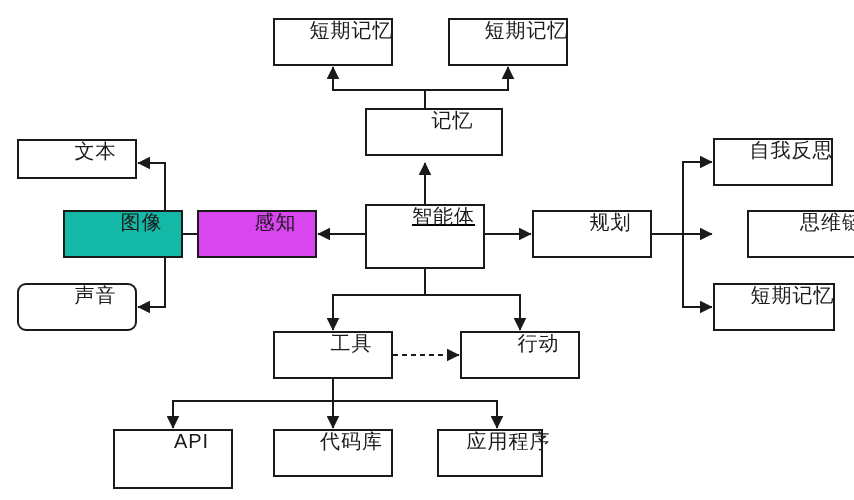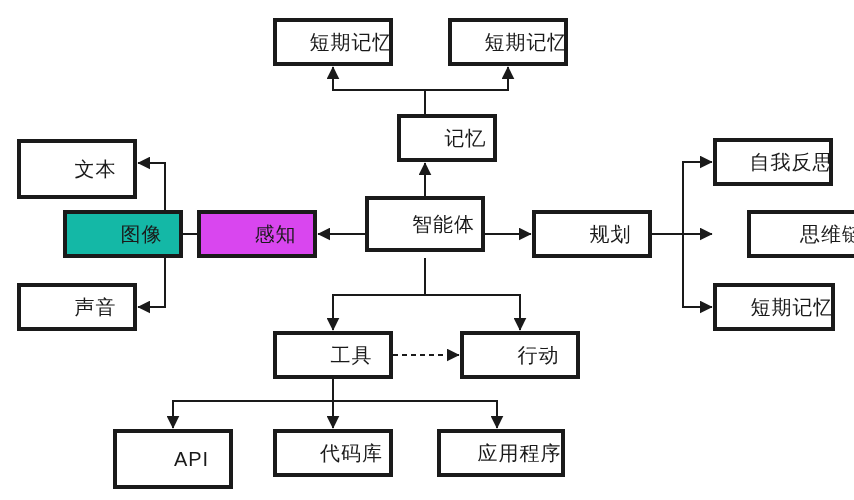--- a/index.html
+++ b/index.html
@@ -18,24 +18,23 @@
   #edge-layer {
     position: absolute;
     left: 0;
     top: 0;
     width: 854px;
     height: 500px;
   }
   .node {
     position: absolute;
     box-sizing: border-box;
-    border: 4px solid #4d7c0f;
+    border: 2px solid #4d7c0f;
     background: #ffffff;
     display: flex;
-    align-items: center;
     justify-content: center;
     padding-left: 37px;
   }
   .node-label {
     font-size: 20px;
     color: #1a1a1a;
     letter-spacing: 1px;
     white-space: nowrap;
     line-height: 1;
   }
@@ -70,36 +69,36 @@
         <polyline points="333,401 497,401 497,428" fill="none" stroke="#1a1a1a" stroke-width="2" marker-end="url(#arrowhead)"></polyline>
       </g>
   </svg>
   <div id="node-layer">
       <div class="node" style="left: 273px; top: 18px; width: 120px; height: 48px; border-color: rgb(26, 26, 26); background: rgb(255, 255, 255);">
         <span class="node-label" style="color: rgb(26, 26, 26);">短期记忆</span>
       </div>
       <div class="node" style="left: 448px; top: 18px; width: 120px; height: 48px; border-color: rgb(26, 26, 26); background: rgb(255, 255, 255);">
         <span class="node-label" style="color: rgb(26, 26, 26);">短期记忆</span>
       </div>
-      <div class="node" style="left: 365px; top: 114px; width: 100px; height: 48px; border-color: rgb(26, 26, 26); background: rgb(255, 255, 255); margin-left: 32px;">
+      <div class="node" style="left: 365px; top: 108px; width: 138px; height: 48px; border-color: rgb(26, 26, 26); background: rgb(255, 255, 255);">
         <span class="node-label" style="color: rgb(26, 26, 26);">记忆</span>
       </div>
-      <div class="node" style="left: 17px; top: 139px; width: 120px; height: 60px; border-color: rgb(26, 26, 26); background: rgb(255, 255, 255);">
+      <div class="node" style="left: 17px; top: 139px; width: 120px; height: 40px; border-color: rgb(26, 26, 26); background: rgb(255, 255, 255);">
         <span class="node-label" style="color: rgb(26, 26, 26);">文本</span>
       </div>
       <div class="node" style="left: 17px; top: 210px; width: 120px; height: 48px; border-color: rgb(26, 26, 26); background: #14b8a6; margin-left: 46px;">
         <span class="node-label" style="color: rgb(26, 26, 26);">图像</span>
       </div>
-      <div class="node" style="left: 17px; top: 283px; width: 120px; height: 48px; border-color: rgb(26, 26, 26); background: rgb(255, 255, 255);">
+      <div class="node" style="left: 17px; top: 283px; width: 120px; height: 48px; border-color: rgb(26, 26, 26); background: rgb(255, 255, 255); border-radius: 9px;">
         <span class="node-label" style="color: rgb(26, 26, 26);">声音</span>
       </div>
       <div class="node" style="left: 197px; top: 210px; width: 120px; height: 48px; border-color: rgb(26, 26, 26); background: #d946ef;">
         <span class="node-label" style="color: rgb(26, 26, 26);">感知</span>
       </div>
-      <div class="node" style="left: 365px; top: 196px; width: 120px; height: 56px; border-color: rgb(26, 26, 26); background: rgb(255, 255, 255);">
+      <div class="node" style="left: 365px; top: 204px; width: 120px; height: 65px; border-color: rgb(26, 26, 26); background: rgb(255, 255, 255); text-decoration: underline;">
         <span class="node-label" style="color: rgb(26, 26, 26);">智能体</span>
       </div>
       <div class="node" style="left: 532px; top: 210px; width: 120px; height: 48px; border-color: rgb(26, 26, 26); background: rgb(255, 255, 255);">
         <span class="node-label" style="color: rgb(26, 26, 26);">规划</span>
       </div>
       <div class="node" style="left: 713px; top: 138px; width: 120px; height: 48px; border-color: rgb(26, 26, 26); background: rgb(255, 255, 255);">
         <span class="node-label" style="color: rgb(26, 26, 26);">自我反思</span>
       </div>
       <div class="node" style="left: 713px; top: 210px; width: 132px; height: 48px; border-color: rgb(26, 26, 26); background: rgb(255, 255, 255); margin-left: 34px;">
         <span class="node-label" style="color: rgb(26, 26, 26);">思维链</span>
@@ -112,17 +111,17 @@
       </div>
       <div class="node" style="left: 460px; top: 331px; width: 120px; height: 48px; border-color: rgb(26, 26, 26); background: rgb(255, 255, 255);">
         <span class="node-label" style="color: rgb(26, 26, 26);">行动</span>
       </div>
       <div class="node" style="left: 113px; top: 429px; width: 120px; height: 60px; border-color: rgb(26, 26, 26); background: rgb(255, 255, 255);">
         <span class="node-label" style="color: rgb(26, 26, 26);">API</span>
       </div>
       <div class="node" style="left: 273px; top: 429px; width: 120px; height: 48px; border-color: rgb(26, 26, 26); background: rgb(255, 255, 255);">
         <span class="node-label" style="color: rgb(26, 26, 26);">代码库</span>
       </div>
-      <div class="node" style="left: 437px; top: 429px; width: 128px; height: 48px; border-color: rgb(26, 26, 26); background: rgb(255, 255, 255);">
+      <div class="node" style="left: 437px; top: 429px; width: 106px; height: 48px; border-color: rgb(26, 26, 26); background: rgb(255, 255, 255);">
         <span class="node-label" style="color: rgb(26, 26, 26);">应用程序</span>
       </div>
     </div>
 </div>
 
 </body></html>

